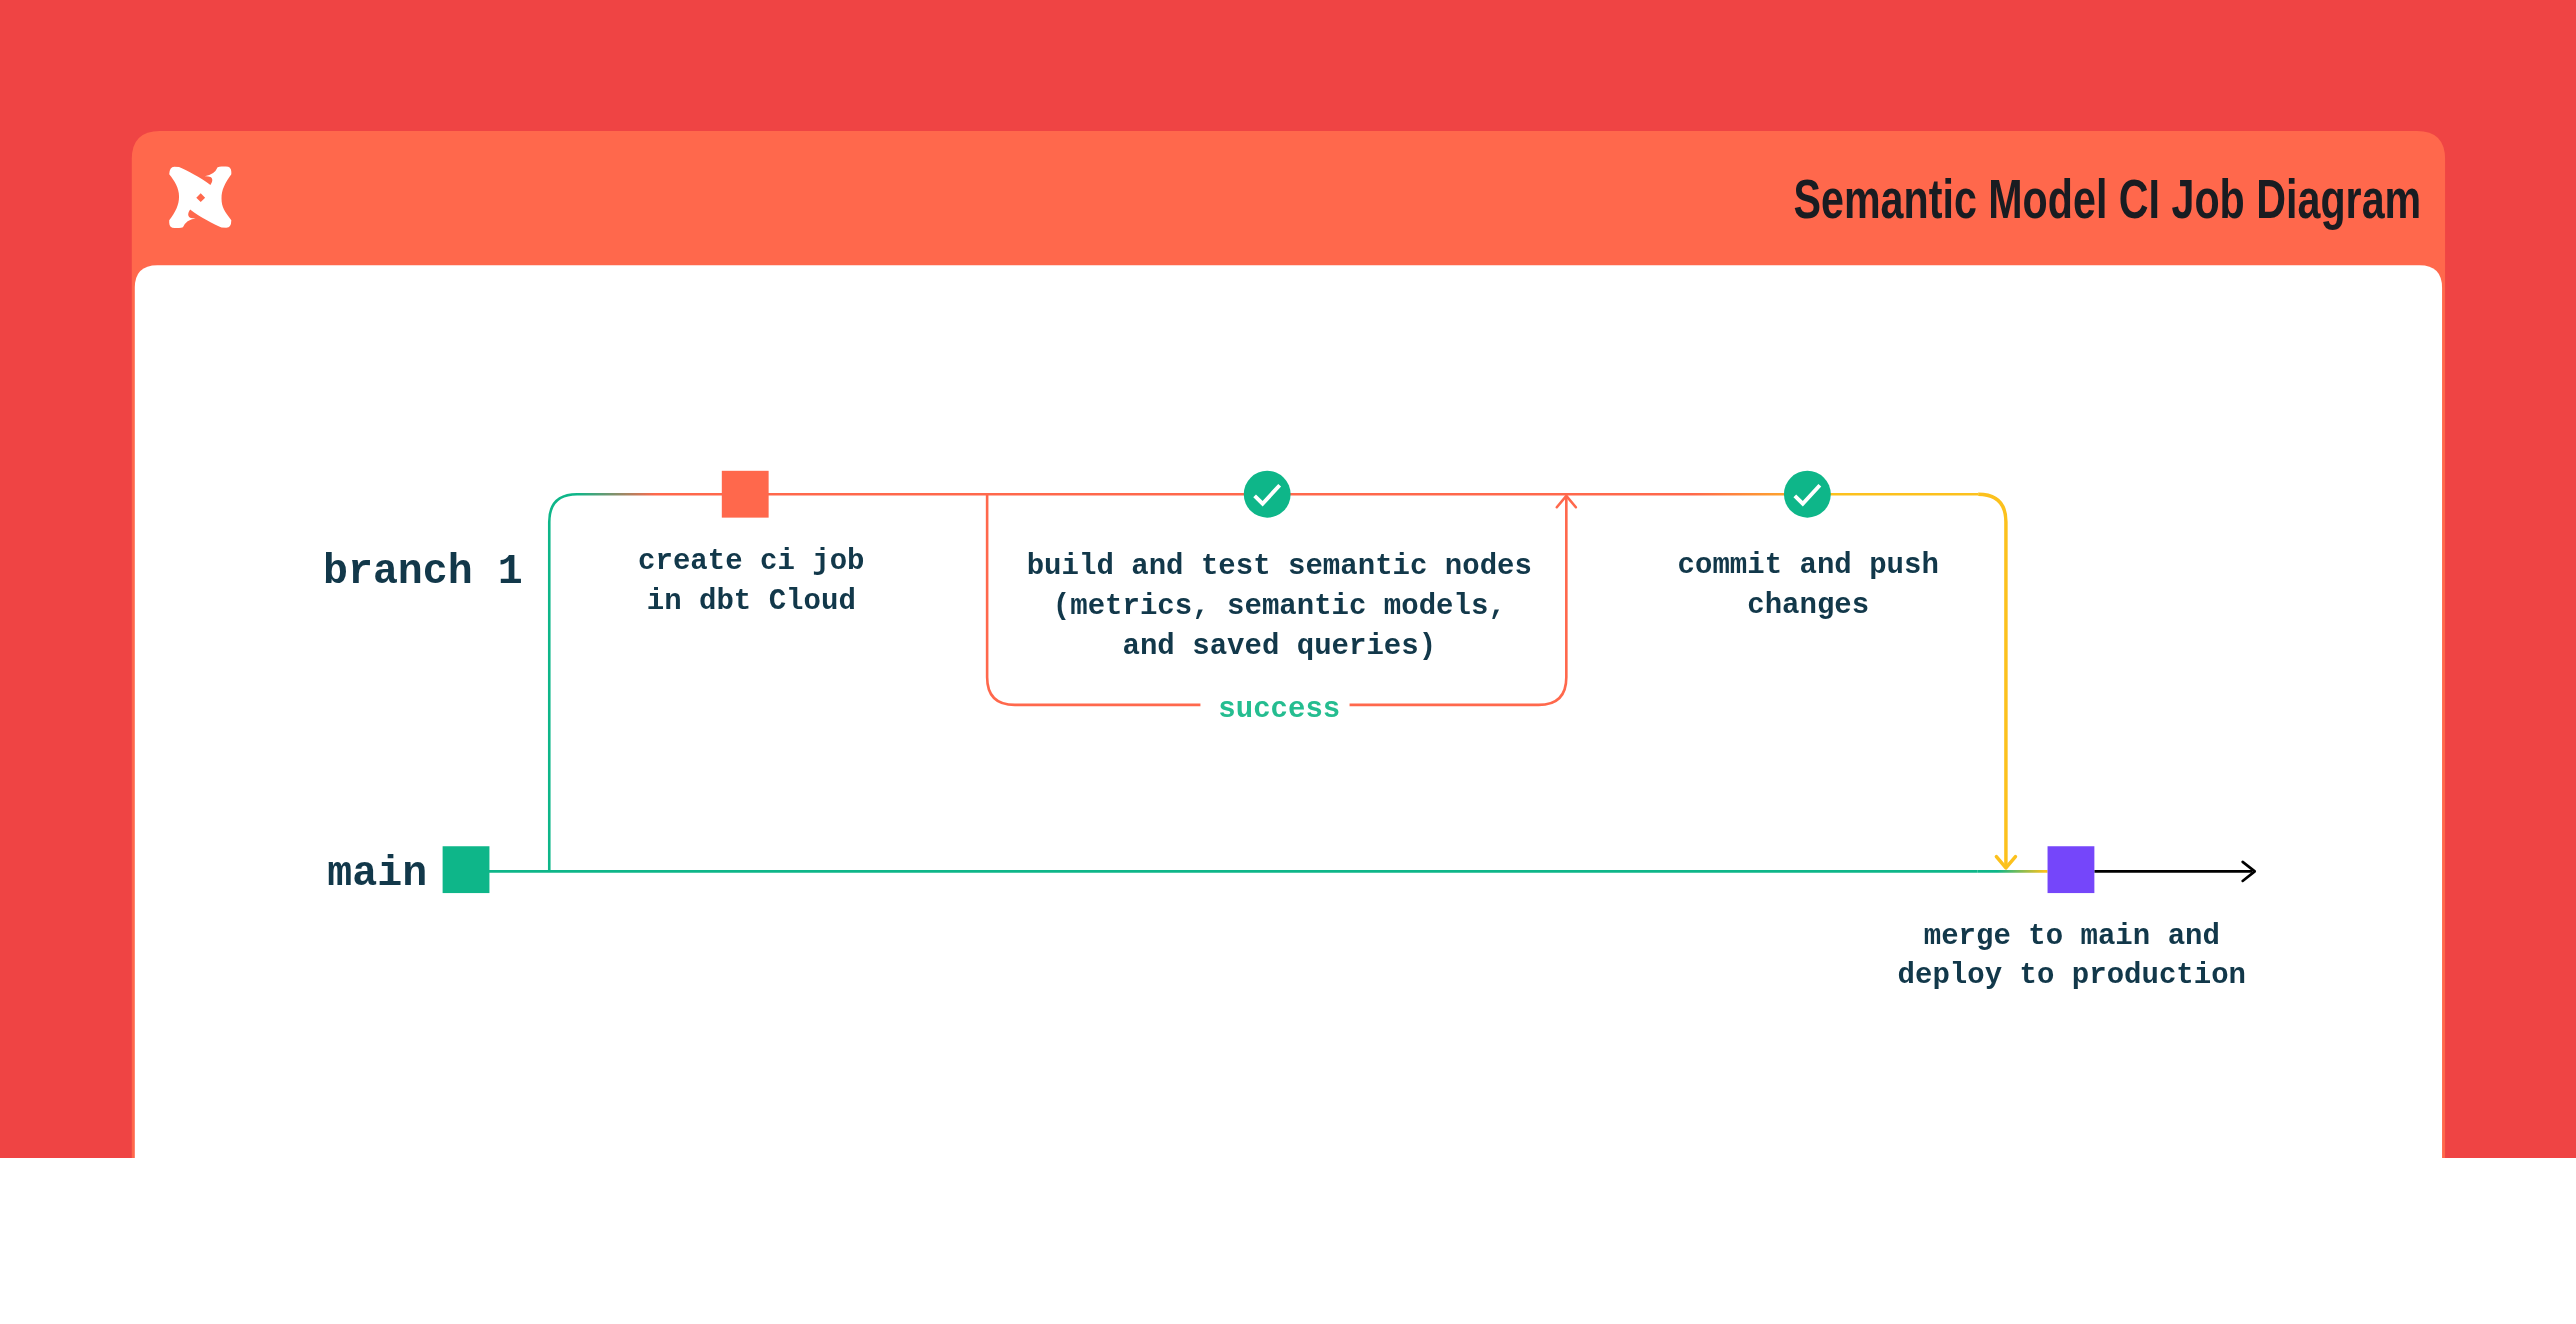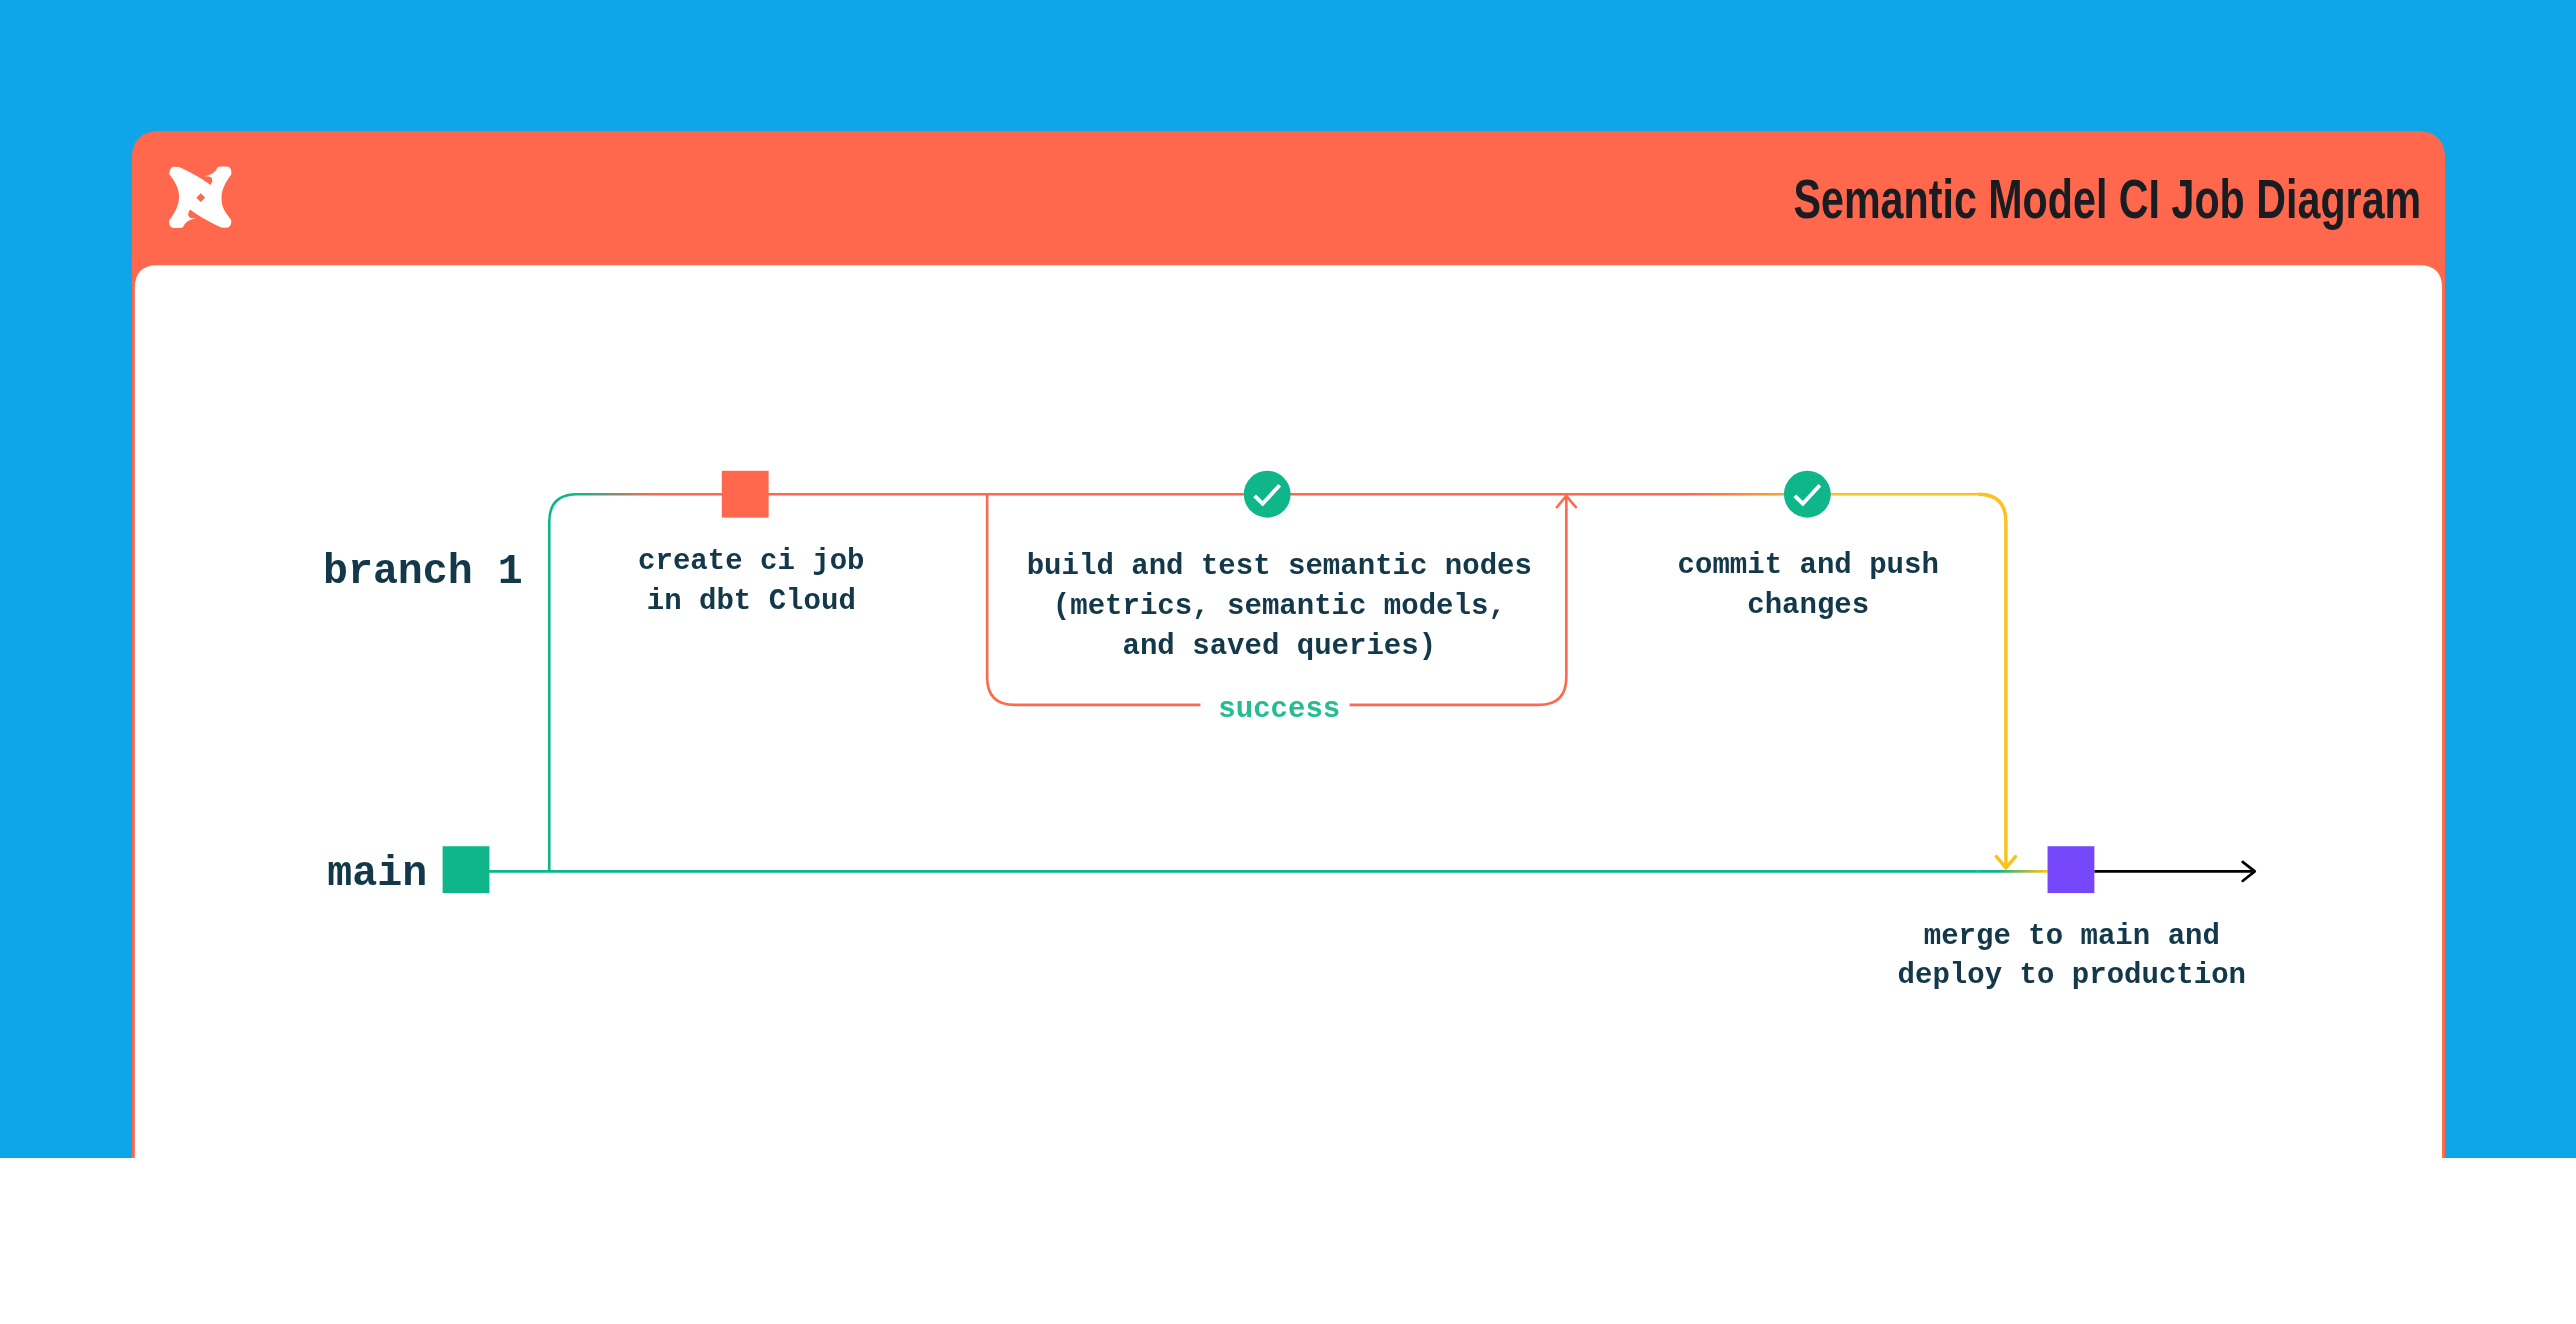--- a/index.html
+++ b/index.html
@@ -1,16 +1,16 @@
 <!DOCTYPE html>
 <html style="font-size:14px"><head>
 <meta charset="utf-8">
 <style>
   html,body{margin:0;padding:0;background:#ffffff;}
-  .stage{position:relative;width:2576px;height:1158px;background:#0ea5e9;overflow:hidden;}
+  .stage{position:relative;width:2576px;height:1158px;background:#ef4444;overflow:hidden;}
   svg text{font-family:"Liberation Mono",monospace;font-weight:700;}
   svg text.title{font-family:"Liberation Sans",sans-serif;font-weight:700;}
 </style>
 </head>
 <body>
 <div class="stage">
 <svg width="2576" height="1324" viewBox="0 0 2970 1527">
   <defs>
     <linearGradient id="gBranch" gradientUnits="userSpaceOnUse" x1="665" y1="0" x2="2281" y2="0">
       <stop offset="0" stop-color="#0EB689"></stop>

